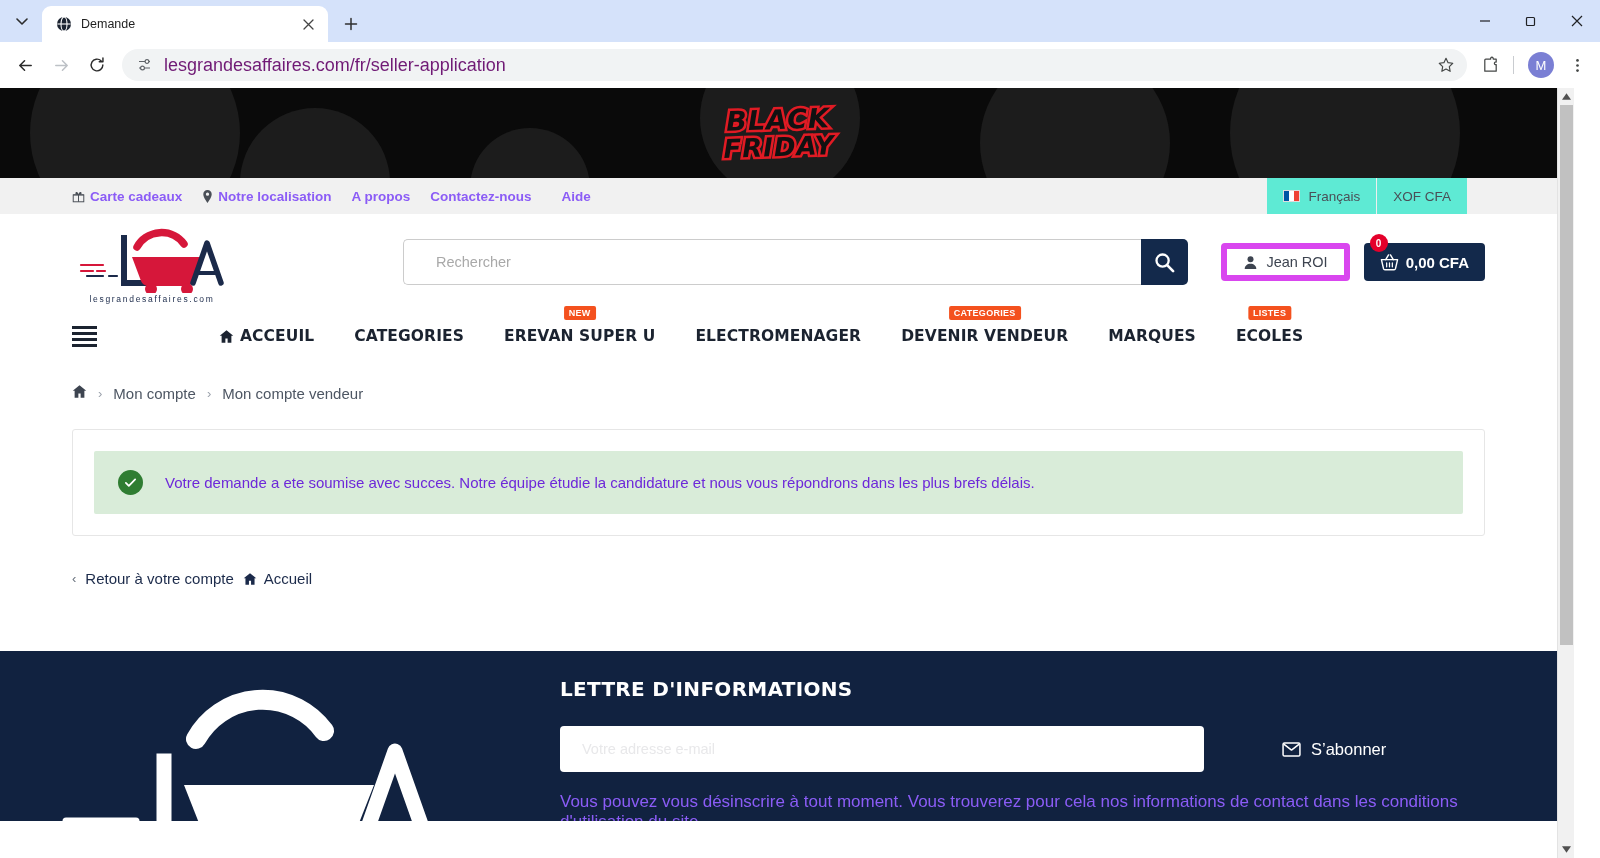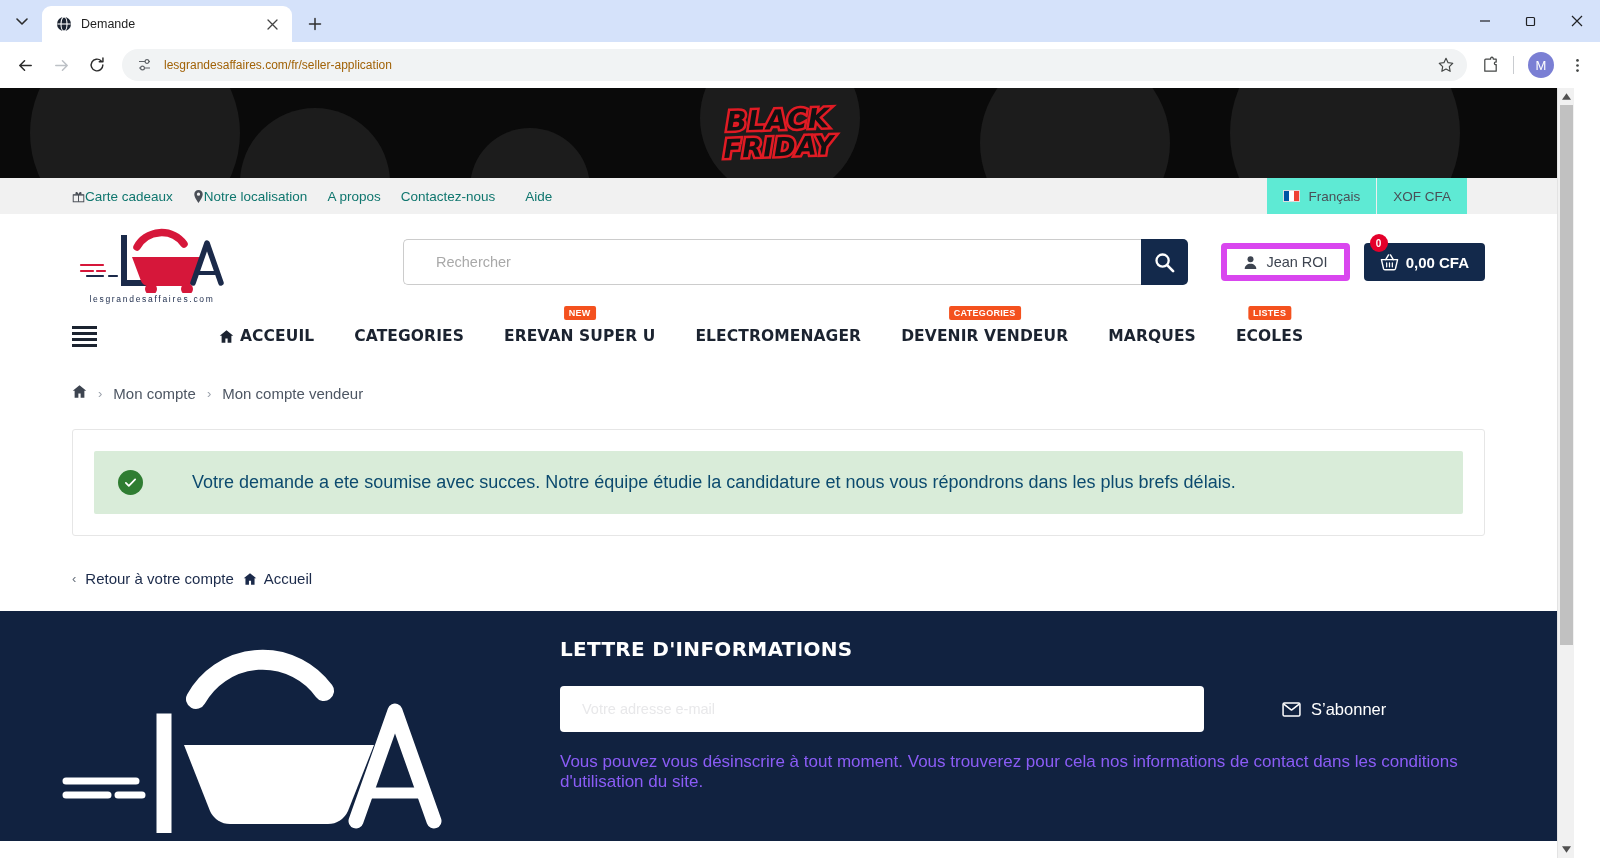--- a/index.html
+++ b/index.html
@@ -16,21 +16,21 @@
   .tabstrip {
     height: 42px; background: #d5e2fa;
     display: flex; align-items: flex-end; position: relative; flex: 0 0 42px;
   }
   .tab-list-btn {
     width: 40px; height: 34px; margin-left: 2px; margin-bottom: 4px;
     display: flex; align-items: center; justify-content: center;
     border-radius: 6px; color: #2c2c2c;
   }
   .tab {
-    width: 250px; height: 36px; background: #ffffff;
+    width: 286px; height: 36px; background: #ffffff;
     border-radius: 9px 9px 0 0;
     display: flex; align-items: center; padding: 0 10px 0 13px; gap: 9px;
     position: relative;
   }
   .tab-favicon { width: 17px; height: 17px; flex: 0 0 17px; display:flex; align-items:center; justify-content:center;}
   .tab-title {
     font-size: 12.5px; color: #1f1f1f; flex: 1;
     white-space: nowrap; overflow: hidden; text-overflow: ellipsis;
   }
   .tab-close { width: 20px; height: 20px; display:flex;align-items:center;justify-content:center; border-radius:50%; color:#444; font-size:14px;}
@@ -51,21 +51,21 @@
     display: flex; align-items: center; justify-content: center;
     color: #2b2b2b; flex: 0 0 34px;
   }
   .nav-btn.disabled { color: #bdc1c6; }
   .omnibox {
     flex: 1; height: 32px; background: #f1f3f4; border-radius: 16px;
     display: flex; align-items: center; padding: 0 6px 0 14px;
     margin: 0 6px; gap: 10px; position: relative;
   }
   .omnibox-icon { width: 18px; height: 18px; display:flex;align-items:center;justify-content:center; color:#5f6368; flex:0 0 18px;}
-  .omnibox-url { font-size: 12px; color: #a16207; flex: 1; white-space: nowrap; overflow: hidden;}
+  .omnibox-url { font-size: 18px; color: #701a75; flex: 1; white-space: nowrap; overflow: hidden;}
   .omni-right { display: flex; align-items: center; gap: 2px; }
   .tb-icon { width: 30px; height: 30px; display: flex; align-items: center; justify-content: center; color: #444746; border-radius: 50%; }
   .tb-sep { width: 1px; height: 18px; background: #c9ccd0; margin: 0 6px; }
   .avatar-btn {
     width: 26px; height: 26px; border-radius: 50%; background: #7a7fd4;
     color: #fff; font-size: 13px; display: flex; align-items: center; justify-content: center;
     margin: 0 6px;
   }
 
   
@@ -99,21 +99,21 @@
     -webkit-text-stroke: 5px #e01b24; paint-order: stroke fill;
   }
   .bf-line1 { font-size: 27px; }
   .bf-line2 { font-size: 26px; margin-top: 1px; }
 
   
   .topbar {
     height: 36px; background: #f1f1f1; display: flex; align-items: center;
     padding-left: 72px; font-size: 13.5px; color: #4a4f57;
   }
-  .topbar a { display: flex; align-items: center; margin-right: 20px; color:#0f766e; text-decoration:none; white-space:nowrap;}
+  .topbar a { display: flex; align-items: center; gap: 5px; margin-right: 20px; color:#8b5cf6; text-decoration:none; white-space:nowrap;font-weight:bold;}
   .topbar a.gap { margin-left: 10px; }
   .topbar-right { margin-left: auto; display: flex; height: 36px; align-items: stretch; padding-right: 90px; }
   .lang-pill, .cur-pill {
     background: #5eead4; display: flex; align-items: center; gap: 8px;
     padding: 0 16px; font-size: 13.5px; color: #4a4f57;
   }
   .cur-pill { border-left: 1px solid #eee; }
   .flag { width: 17px; height: 12px; display: inline-block; position: relative; border:1px solid #ddd;}
   .flag i { position: absolute; top: 0; bottom: 0; width: 33.3%; display:block;}
   .flag .b { left: 0; background: #0055a4; }
@@ -182,32 +182,32 @@
   .content { padding: 27px 72px 0 72px; }
   .card { border: 1px solid #e6e6e6; border-radius: 3px; padding: 21px; background: #fff; }
   .alert {
     background: #d9ecd9; display: flex; align-items: center; gap: 22px;
     padding: 19px 24px; border-radius: 2px;
   }
   .alert-icon {
     width: 25px; height: 25px; border-radius: 50%; background: #2f7d32; color: #fff;
     display: flex; align-items: center; justify-content: center; font-size: 14px; flex: 0 0 25px;
   }
-  .alert-text { font-size: 18px; color: #0c4a6e; margin-left: 27px; }
+  .alert-text { font-size: 15px; color: #6d28d9; }
 
   .links-row {
     display: flex; align-items: center; gap: 9px; padding: 34px 72px 0 72px;
     font-size: 15px; color: #1b2a4a;
   }
   .links-row .chev { color: #6a737f; font-size: 13px; }
   .links-row a { color: #1b2a4a; text-decoration: none; display: flex; align-items: center; gap: 7px; }
 
   
   .footer {
-    margin-top: 24px; height: 230px; background: #112240; position: relative; overflow: hidden; padding-left: 36px;
+    margin-top: 64px; height: 170px; background: #112240; position: relative; overflow: hidden; padding-left: 36px;
   }
   .footer-logo { position: absolute; left: 56px; top: 22px; }
   .newsletter { position: absolute; left: 560px; top: 26px; width: 900px; }
   .nl-title {
     font-size: 20px; font-weight: bold; color: #fff; letter-spacing: .3px;
     font-family: "DejaVu Sans", sans-serif;
   }
   .nl-row { display: flex; align-items: center; margin-top: 25px; gap: 0; }
   .nl-input {
     width: 644px; height: 46px; background: #fff; border-radius: 4px;

